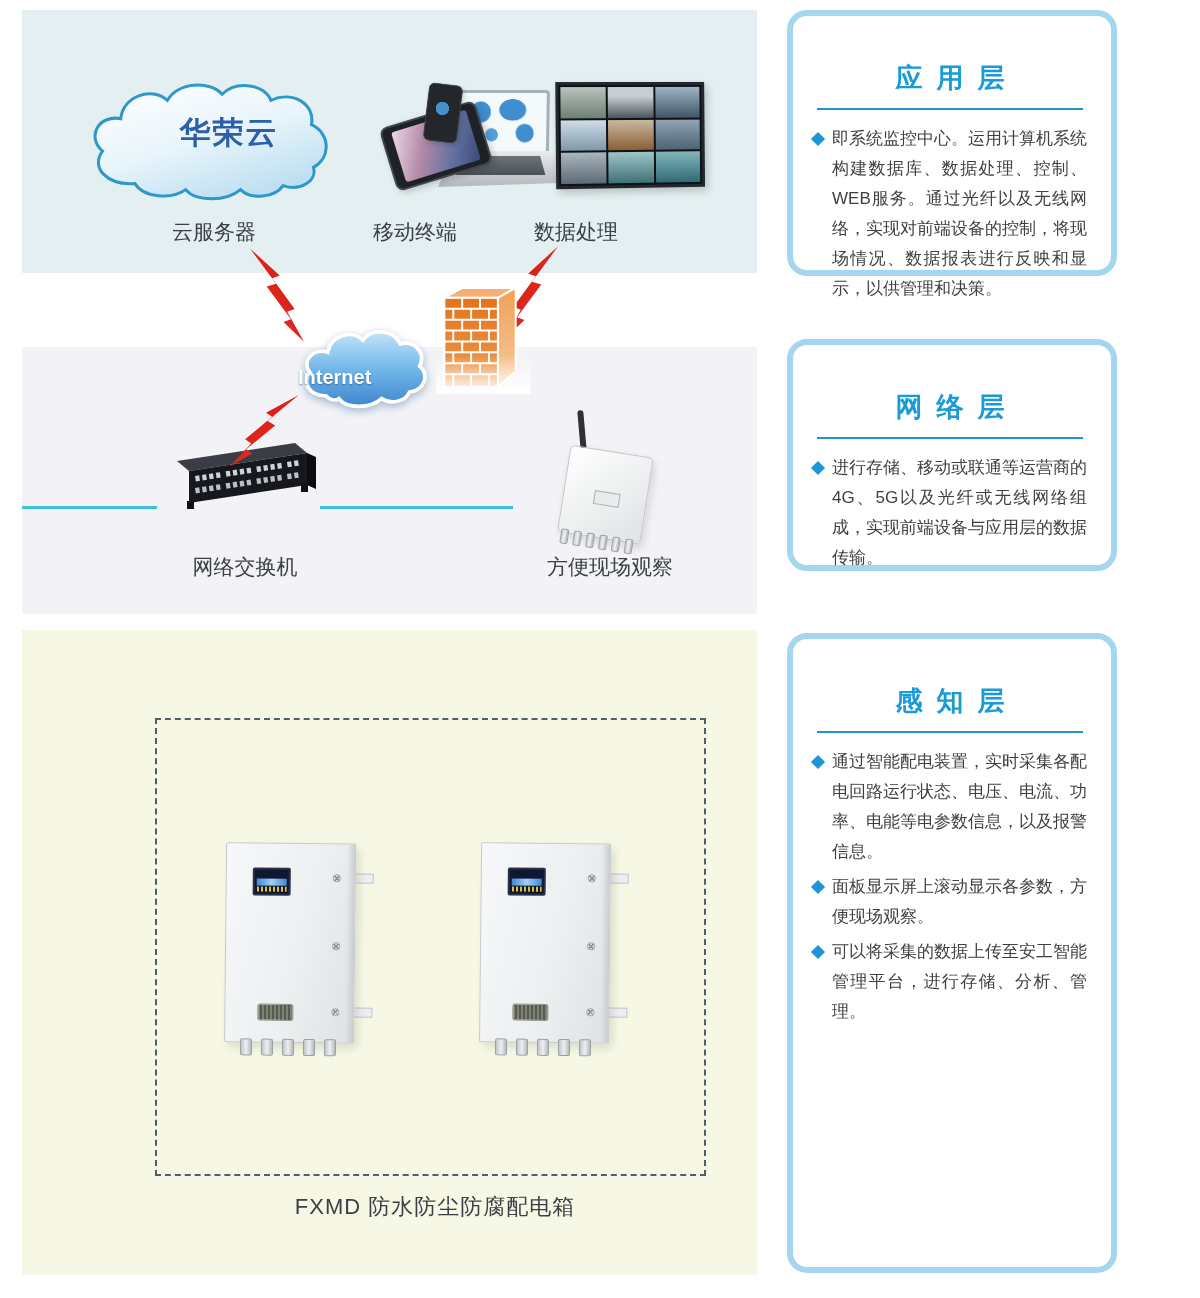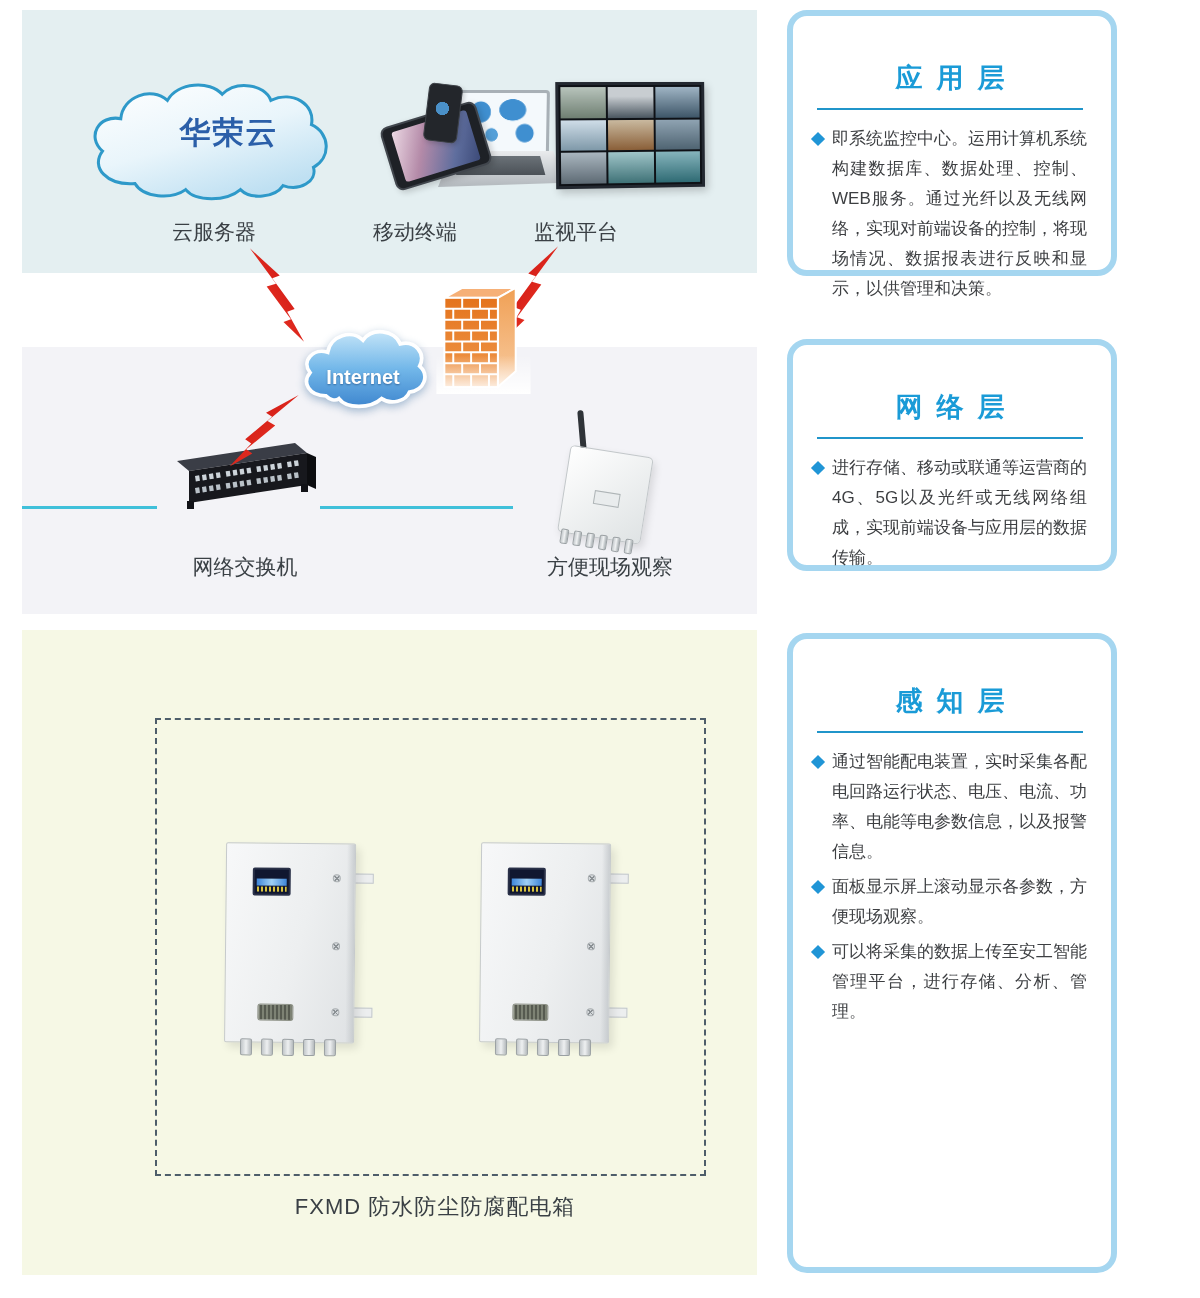--- a/index.html
+++ b/index.html
@@ -45,21 +45,21 @@
   .mc5{background:linear-gradient(180deg,#c9b99f,#8a5f38);}
   .mc6{background:linear-gradient(180deg,#8fa3b2,#4f6472);}
   .mc7{background:linear-gradient(180deg,#aab6bf,#5d6a74);}
   .mc8{background:linear-gradient(180deg,#9fc4c8,#3f7277);}
   .mc9{background:linear-gradient(180deg,#86b4bc,#2f6b74);}
 
   
   .overlay{position:absolute;z-index:5;}
   .inet-wrap{left:298px;top:320px;width:130px;height:96px;}
   .inet-wrap svg{width:100%;height:100%;filter:drop-shadow(0 3px 4px rgba(60,110,160,.45));}
-  .inet-text{position:absolute;left:0;right:0;top:46px;text-align:center;font-size:20px;font-weight:bold;color:#fff;text-shadow:0 1px 2px rgba(20,60,110,.55);}
+  .inet-text{position:absolute;left:0;right:0;top:46px;text-align:left;font-size:20px;font-weight:bold;color:#fff;text-shadow:0 1px 2px rgba(20,60,110,.55);}
   .firewall{left:436px;top:280px;width:95px;height:114px;}
   .bolt{width:56px;height:94px;}
   .bolt1{left:248px;top:248px;transform:scaleX(-1);}
   .bolt2{left:504px;top:246px;}
   .bolt3{left:232px;top:388px;width:66px;height:86px;transform:rotate(14deg);}
 
   
   .line{position:absolute;height:3px;background:var(--cyan_line);top:159px;}
   .line1{left:0;width:135px;}
   .line2{left:298px;width:193px;}
@@ -136,21 +136,21 @@
       <div class="mcell mc1"></div>
       <div class="mcell mc2"></div>
       <div class="mcell mc3"></div>
       <div class="mcell mc4"></div>
       <div class="mcell mc5"></div>
       <div class="mcell mc6"></div>
       <div class="mcell mc7"></div>
       <div class="mcell mc8"></div>
       <div class="mcell mc9"></div>
     </div>
-    <div class="device-label" style="left:554px;top:208px">监视平台</div>
+    <div class="device-label" style="left:554px;top:208px">数据处理</div>
   </section>
 
   <svg class="overlay bolt bolt1" viewBox="0 0 60 100">
     <defs>
         <linearGradient id="boltg" x1="0" y1="0" x2="1" y2="1">
           <stop offset="0" stop-color="#c40d0d"></stop>
           <stop offset="1" stop-color="#f5402c"></stop>
         </linearGradient>
       </defs>
     <polygon fill="url(#boltg)" points="58,0 30,38 40,41 14,76 22,79 0,100 18,68 10,65 34,32 26,29"></polygon>

